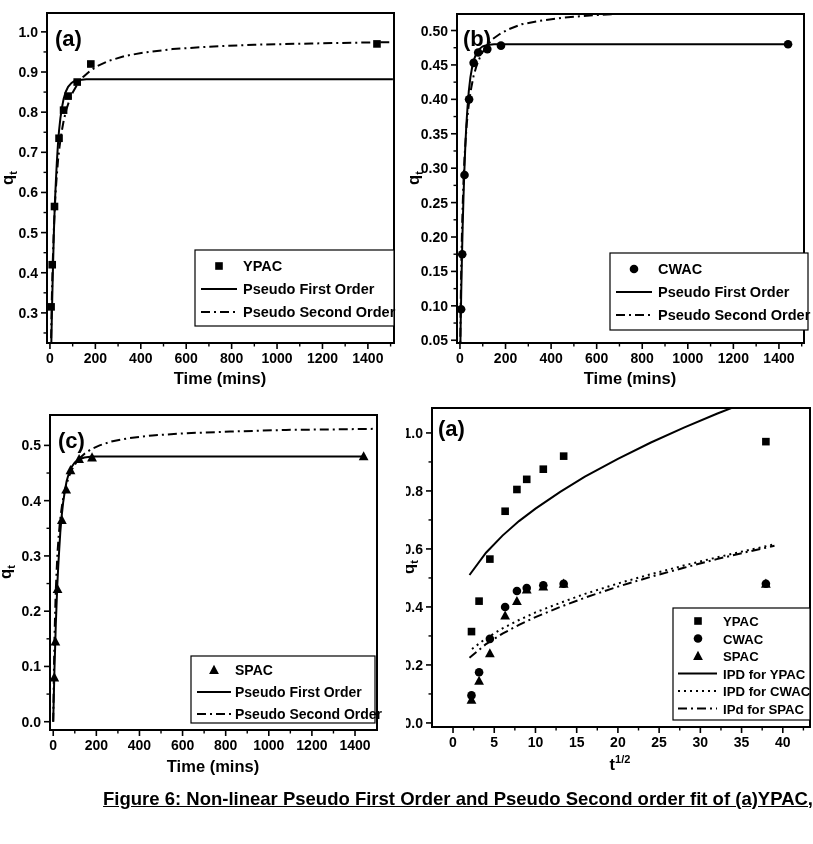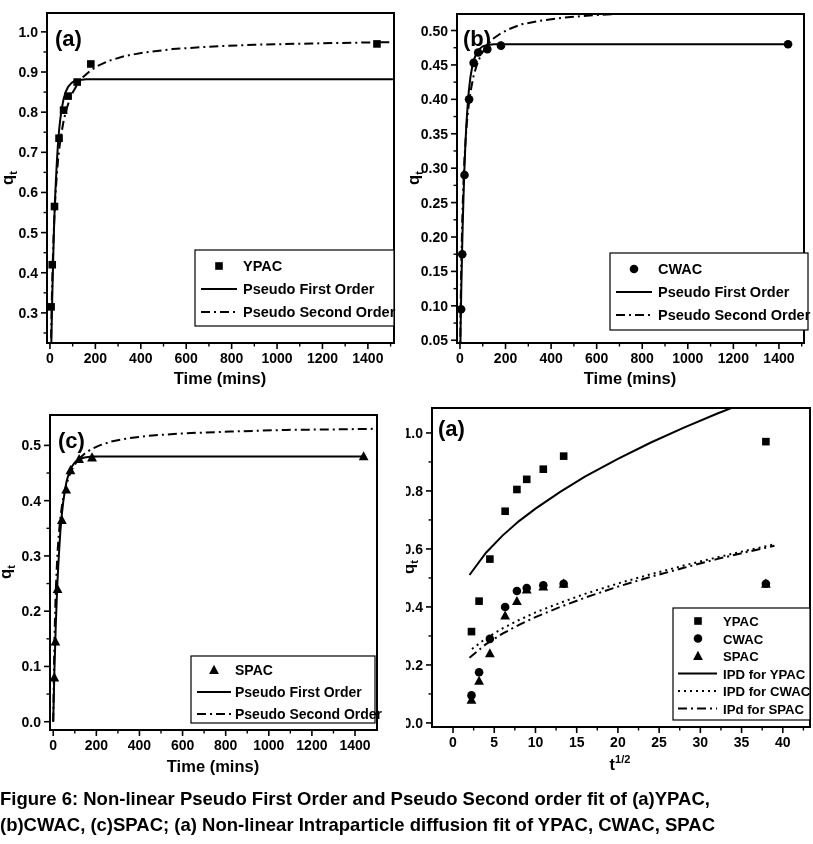--- a/index.html
+++ b/index.html
@@ -12,32 +12,32 @@
   }
   .panel{position:absolute;}
   .panel svg{display:block;}
   text{fill:#000000;}
   .tick{font:700 14px "Liberation Sans",sans-serif;}
   .plabel{font:700 22px "Liberation Sans",sans-serif;}
   .axtitle{font:700 16.5px "Liberation Sans",sans-serif;}
   .legendtext{font-family:"Liberation Sans",sans-serif;font-weight:700;}
   .caption{
     position:absolute;left:0;top:786px;width:813px;
-    text-align:left;
+    text-align:right;
     font:700 18.5px/26px "Liberation Sans",sans-serif;
     color:#000000;
+    text-decoration:underline;
   }
 </style>
 </head>
 <body>
 
 <div id="figure">
   <div class="caption">
     <span>Figure 6: Non-linear Pseudo First Order and Pseudo Second order fit of (a)YPAC,</span><br>
-    <span>(b)CWAC, (c)SPAC; (a) Non-linear Intraparticle diffusion fit of YPAC, CWAC, SPAC</span>
   </div>
 <div class="panel" style="left: 0px; top: 0px; width: 406px; height: 390px;">
       <svg width="406" height="390" viewBox="0 0 406 390">
         <defs>
           <clipPath id="clip-panel-a">
             <rect x="47" y="13" width="347" height="330"></rect>
           </clipPath>
         </defs>
         <rect x="47" y="13" width="347" height="330" fill="none" stroke="#000000" stroke-width="2"></rect>
         <g>

